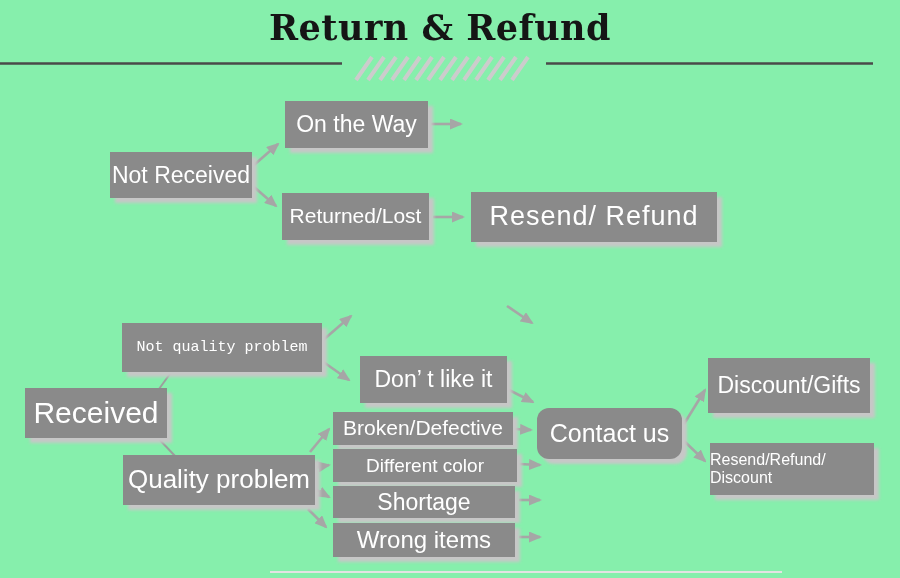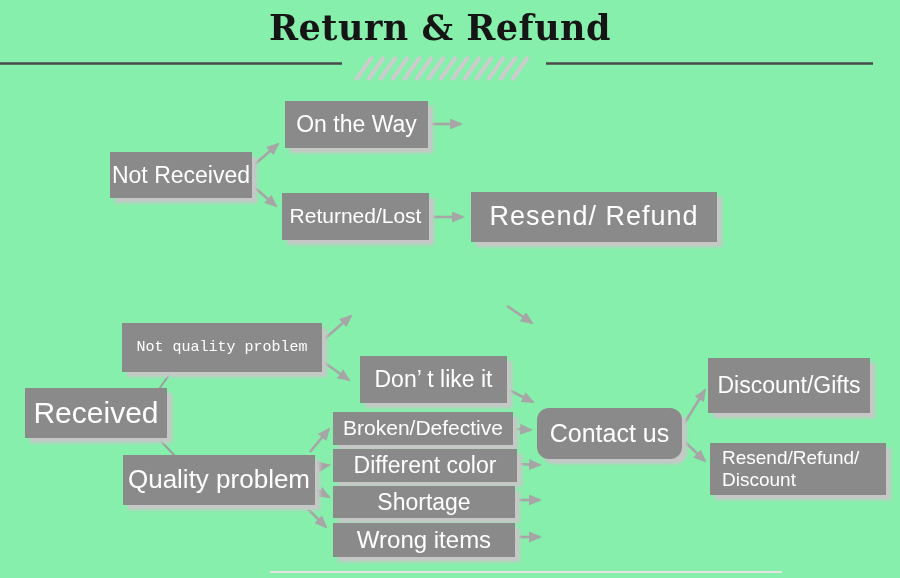--- a/index.html
+++ b/index.html
@@ -86,22 +86,22 @@
   <div class="node" style="left:285px;top:101px;width:143px;height:47px;font-size:23px;">On the Way</div>
   <div class="node" style="left:282px;top:193px;width:147px;height:47px;font-size:21px;">Returned/Lost</div>
   <div class="node" style="left:471px;top:192px;width:246px;height:50px;font-size:27px;letter-spacing:1px;">Resend/ Refund</div>
 
   <div class="node" style="left:25px;top:388px;width:142px;height:50px;font-size:30px;">Received</div>
   <div class="node" style="left:122px;top:323px;width:200px;height:49px;font-size:15px;font-family:Liberation Mono, monospace;">Not quality problem</div>
   <div class="node" style="left:360px;top:356px;width:147px;height:47px;font-size:23px;">Don’ t like it</div>
   <div class="node" style="left:123px;top:455px;width:192px;height:50px;font-size:26px;">Quality problem</div>
 
   <div class="node" style="left:333px;top:412px;width:180px;height:33px;font-size:21px;">Broken/Defective</div>
-  <div class="node" style="left:333px;top:449px;width:184px;height:33px;font-size:23px;text-align:center;">Different color</div>
+  <div class="node" style="left:333px;top:449px;width:184px;height:33px;font-size:19px;text-align:center;">Different color</div>
   <div class="node" style="left:333px;top:486px;width:182px;height:32px;font-size:23px;">Shortage</div>
   <div class="node" style="left:333px;top:523px;width:182px;height:34px;font-size:24px;">Wrong items</div>
 
   <div class="node" style="left:537px;top:408px;width:145px;height:51px;font-size:25px;border-radius:12px;">Contact us</div>
   <div class="node" style="left:708px;top:358px;width:162px;height:55px;font-size:23px;">Discount/Gifts</div>
-  <div class="node left" style="left:710px;top:443px;width:164px;height:52px;font-size:19px;padding-left:12px;">Resend/Refund/
+  <div class="node left" style="left:710px;top:443px;width:164px;height:52px;font-size:16px;padding-left:0;">Resend/Refund/
 Discount</div>
 
 </div>
 
 </body></html>

